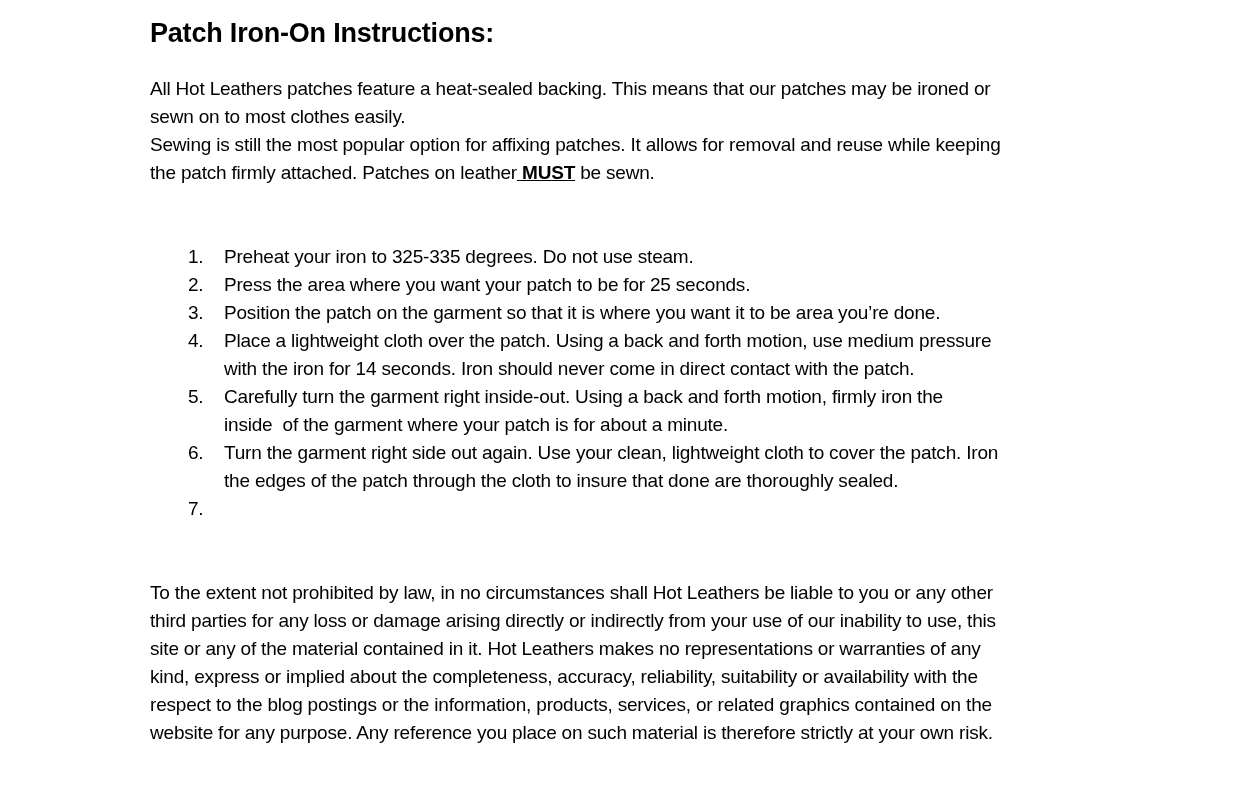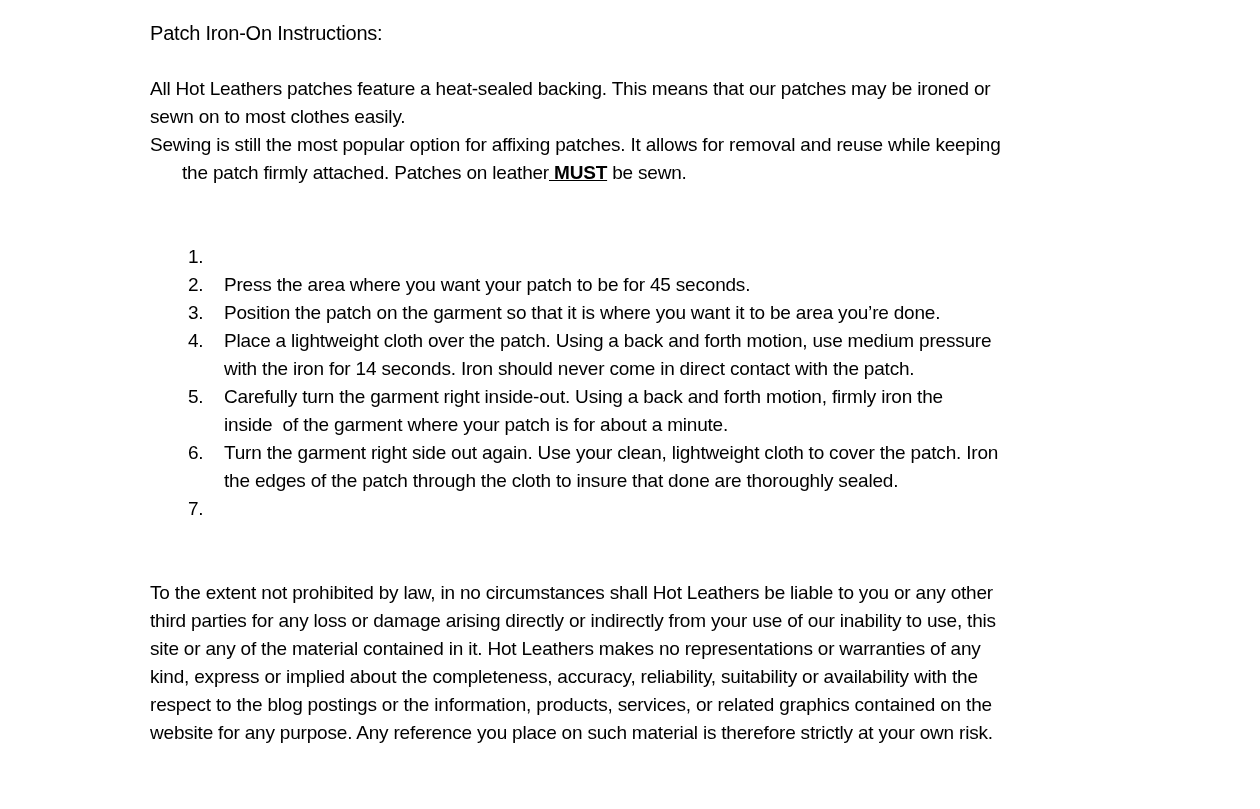--- a/index.html
+++ b/index.html
@@ -11,28 +11,28 @@
     color: #000000;
     overflow: hidden;
   }
   .doc {
     padding: 19px 100px 0 150px;
     font-size: 19px;
     line-height: 28px;
     letter-spacing: -0.2px;
   }
   .doc-title {
-    font-weight: normal;
-    font-size: 20px;
+    font-weight: bold;
+    font-size: 27px;
     line-height: 28px;
   }
   .spacer-1 { height: 28px; }
   .spacer-2 { height: 56px; }
   .lines { white-space: pre; }
-  .line { white-space: pre; margin-left: 32px; }
+  .line { white-space: pre; }
   .must {
     font-weight: bold;
     text-decoration: underline;
   }
   .steps { padding-left: 38px; }
   .step { display: flex; }
   .step-number {
     flex: none;
     width: 36px;
   }
@@ -55,24 +55,25 @@
   </div>
 
   <div class="spacer-1"></div>
 
 
   <div class="spacer-1"></div>
 
   <div class="steps">
     <div class="step">
       <div class="step-number">1.</div>
+      <div class="step-text lines">Preheat your iron to 325-335 degrees. Do not use steam.</div>
     </div>
     <div class="step">
       <div class="step-number">2.</div>
-      <div class="step-text lines">Press the area where you want your patch to be for 45 seconds.</div>
+      <div class="step-text lines">Press the area where you want your patch to be for 25 seconds.</div>
     </div>
     <div class="step">
       <div class="step-number">3.</div>
       <div class="step-text lines">Position the patch on the garment so that it is where you want it to be area you’re done.</div>
     </div>
     <div class="step">
       <div class="step-number">4.</div>
       <div class="step-text lines">Place a lightweight cloth over the patch. Using a back and forth motion, use medium pressure
 with the iron for 14 seconds. Iron should never come in direct contact with the patch.</div>
     </div>

